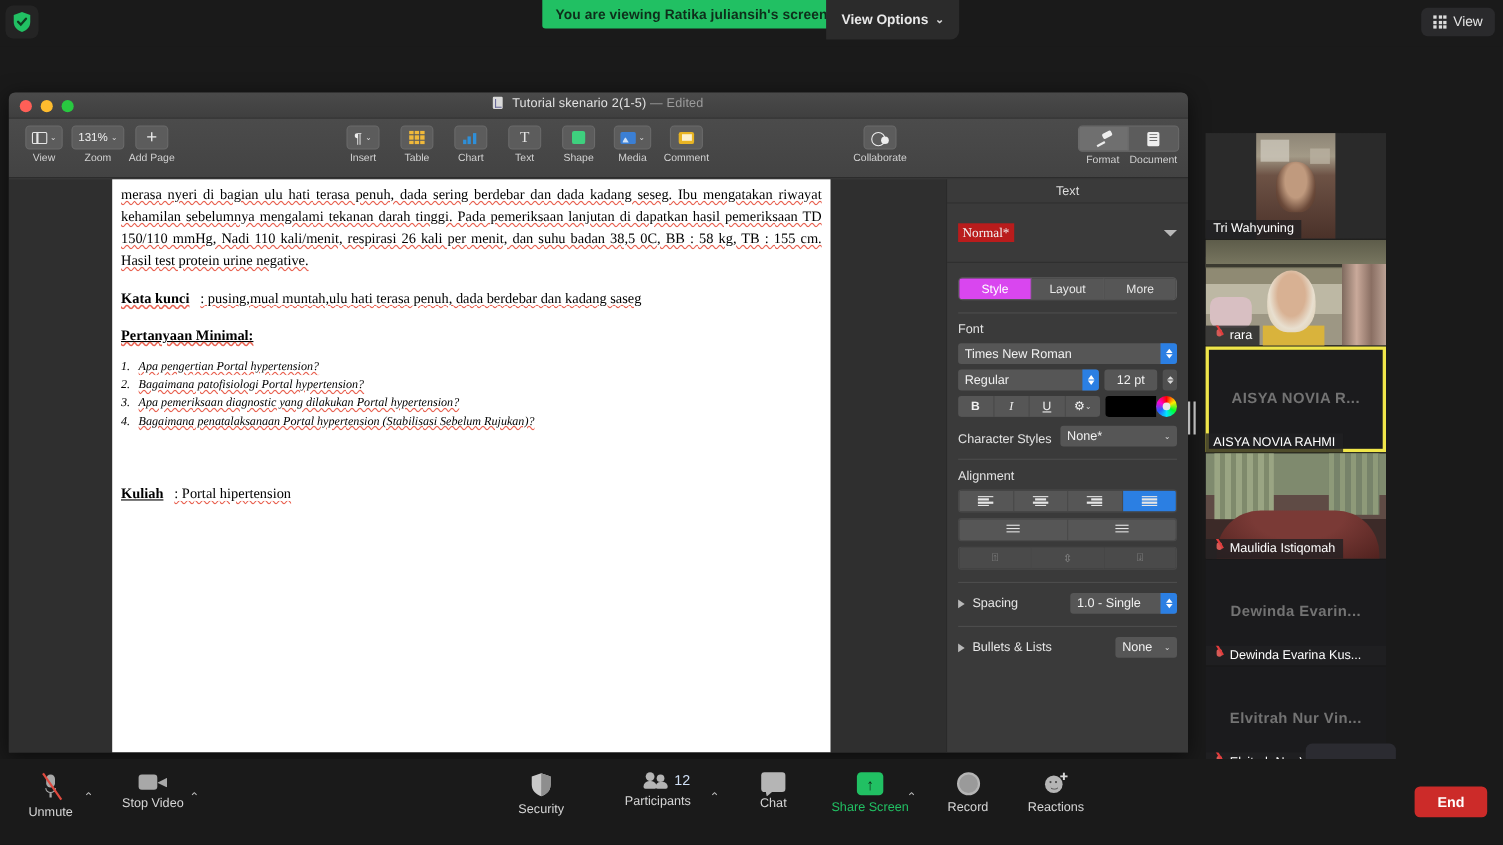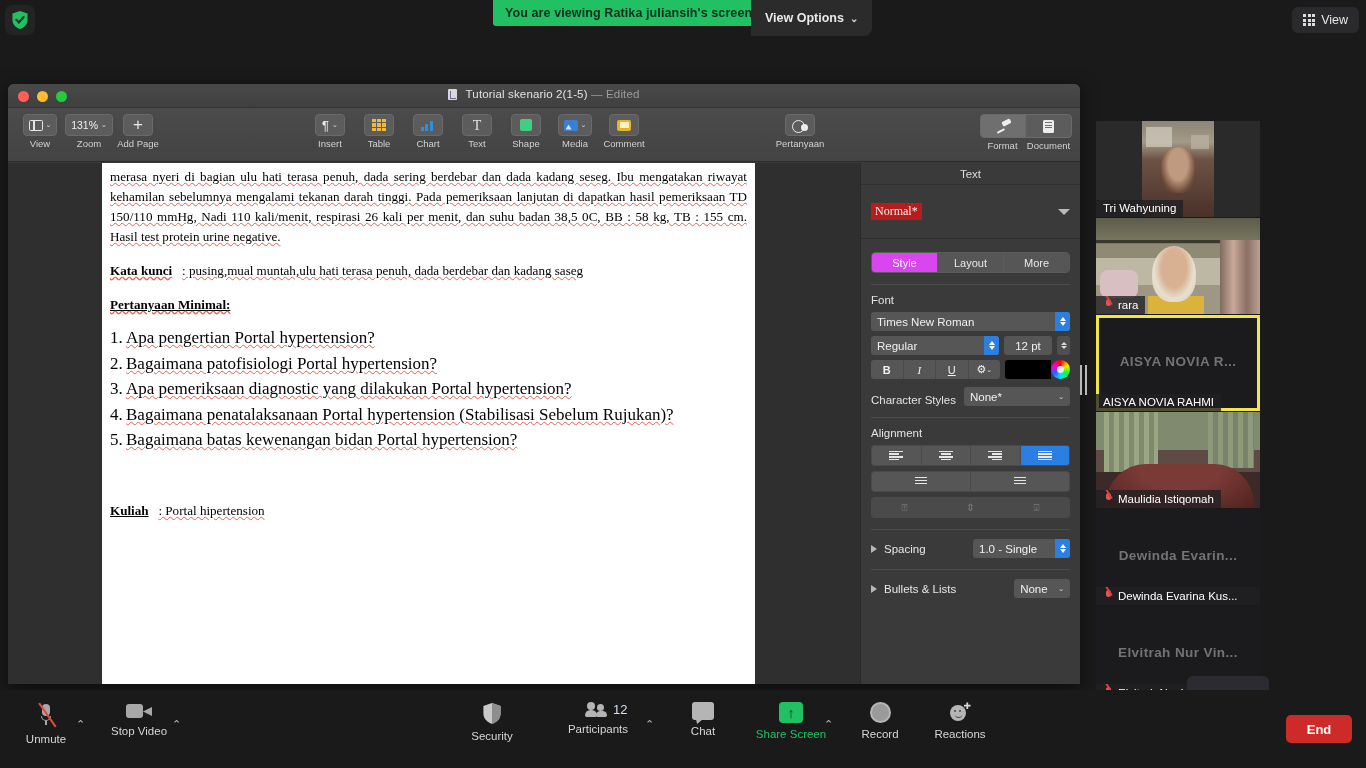--- a/index.html
+++ b/index.html
@@ -155,21 +155,21 @@
     padding: 0 8px;
     overflow: hidden;
   }
   .page-sheet p { font-size: 13.1px; line-height: 1.53; text-align: justify; }
   .wavy { text-decoration: underline; text-decoration-style: wavy;
     text-decoration-color: #e8604f; text-decoration-thickness: from-font; }
   .b { font-weight: bold; }
   .u { text-decoration: underline; }
   .para-spacer { height: 14px; }
   ol.q-list { list-style: none; padding-left: 0; }
-  ol.q-list li { font-size: 17px; line-height: 1.5; padding-left: 0; white-space: nowrap; }
+  ol.q-list li { font-size: 11px; line-height: 1.5; padding-left: 0; white-space: nowrap; font-style: italic; }
   ol.q-list li .num { display: inline-block; width: 16px; }
 
   
   .inspector {
     position: absolute; right: 0; top: 79px; width: 220px; bottom: 0;
     background: #3a3a3a; border-left: 1px solid #2a2a2a;
   }
   .insp-head {
     height: 22px; display: flex; align-items: center; justify-content: center;
     font-size: 11.5px; color: #dcdcdc; border-bottom: 1px solid #2f2f2f;
@@ -554,21 +554,21 @@
           </div>
           <div class="tb-lbl">Comment</div>
         </div>
       </div>
 
       <div class="tb-group" style="left:770px;">
         <div class="tb-item">
           <div class="tb-btn">
             <span class="ic-collab"></span>
           </div>
-          <div class="tb-lbl">Pertanyaan</div>
+          <div class="tb-lbl">Collaborate</div>
         </div>
       </div>
 
       <div class="tb-right">
         <div style="display:flex;flex-direction:column;align-items:center;">
           <div class="tb-seg">
             <div class="seg active">
               <span class="ic-format"></span>
             </div>
             <div class="seg">
@@ -596,21 +596,20 @@
         </p>
         <div class="para-spacer"></div>
         <p class="b u" style="margin-bottom:10px;">
           <span class="wavy">Pertanyaan Minimal:</span>
         </p>
         <ol class="q-list">
           <li><span class="num">1.</span><span class="wavy">Apa pengertian Portal hypertension?</span></li>
           <li><span class="num">2.</span><span class="wavy">Bagaimana patofisiologi Portal hypertension?</span></li>
           <li><span class="num">3.</span><span class="wavy">Apa pemeriksaan diagnostic yang dilakukan Portal hypertension?</span></li>
           <li><span class="num">4.</span><span class="wavy">Bagaimana penatalaksanaan Portal hypertension (Stabilisasi Sebelum Rujukan)?</span></li>
-          <li><span class="num">5.</span><span class="wavy">Bagaimana batas kewenangan bidan Portal hypertension?</span></li>
         </ol>
         <div style="height:48px;"></div>
         <p>
           <span class="b u wavy">Kuliah</span>
           <span>&nbsp;</span>
           <span class="wavy">: Portal hipertension</span>
         </p>
       </div>
     </div>
 

